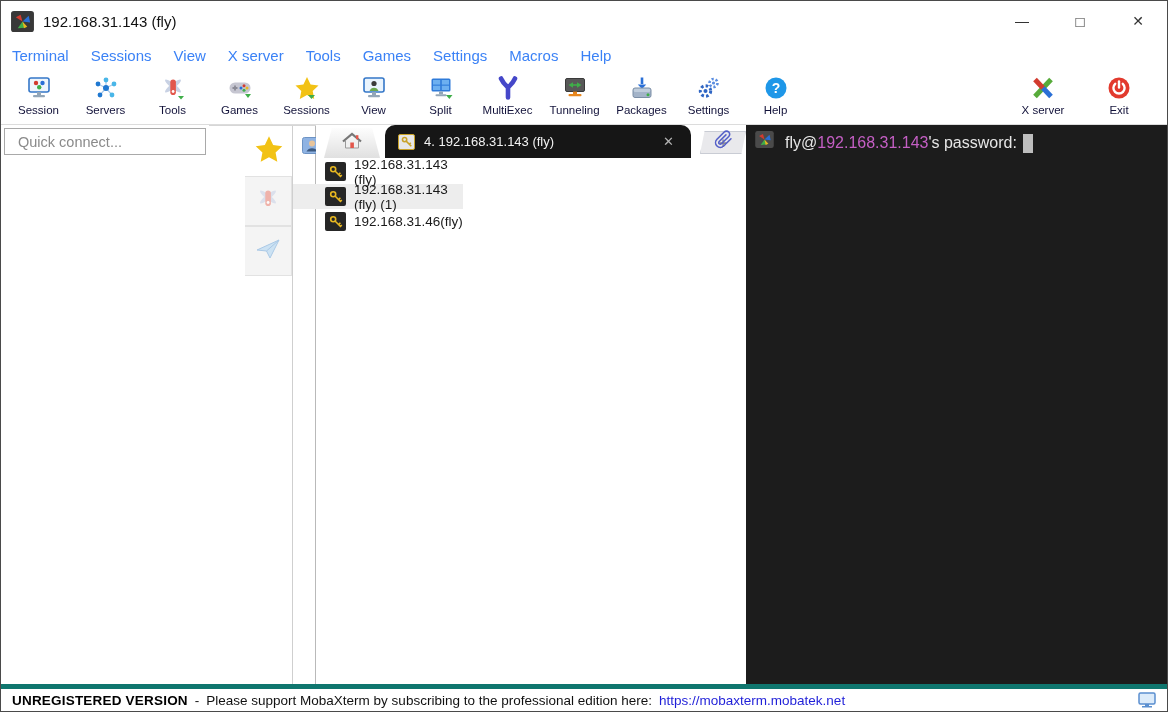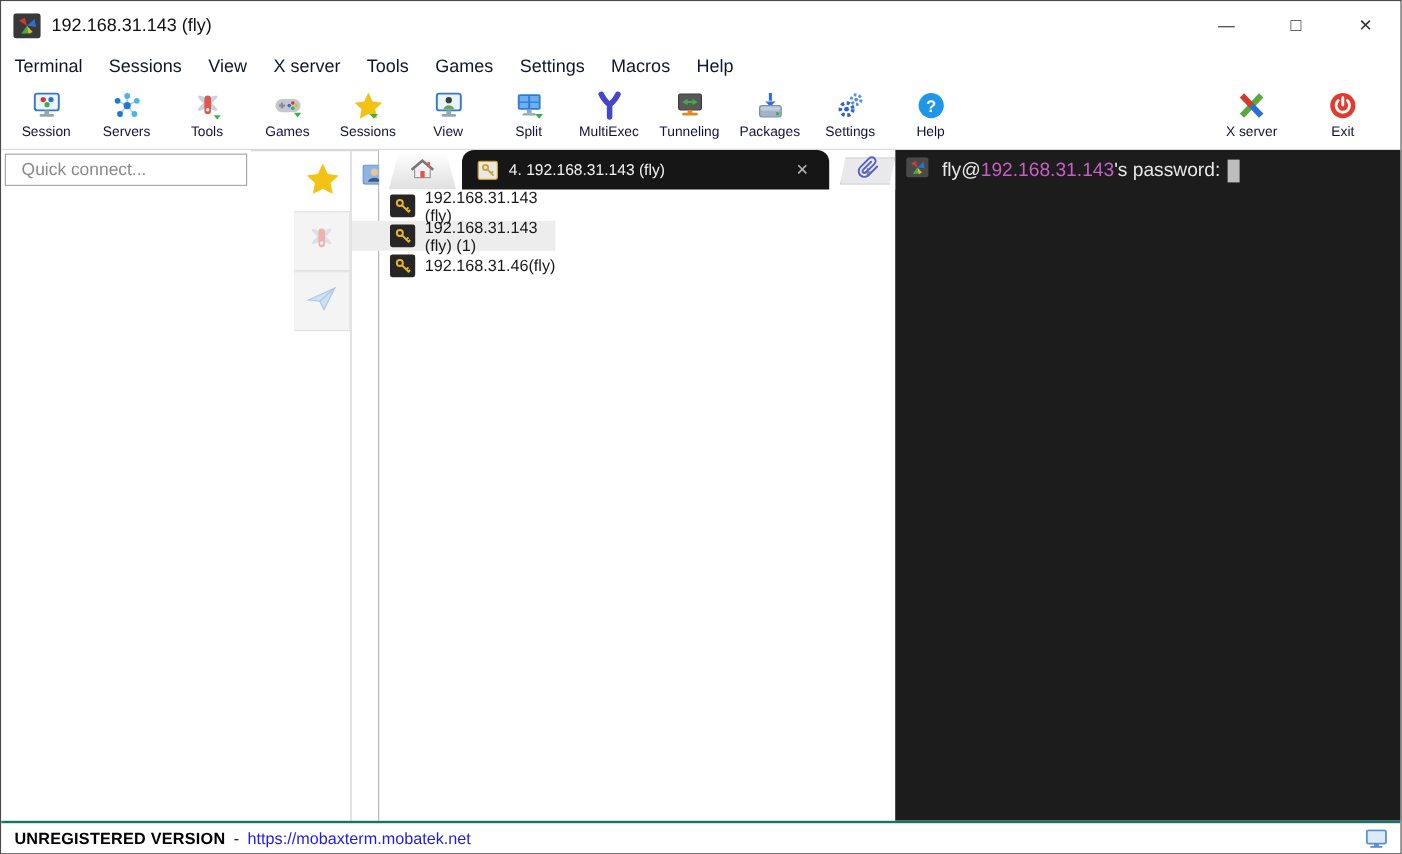--- a/index.html
+++ b/index.html
@@ -14,21 +14,21 @@
   }
   
   .titlebar { height:40px; display:flex; align-items:center; padding-left:10px; flex:none; background:#fff; }
   .titlebar .logo { display:flex; align-items:center; }
   .title-text { font-size:15px; margin-left:9px; color:#111; }
   .win-controls { margin-left:auto; display:flex; height:100%; }
   .win-btn { width:58px; height:100%; display:flex; align-items:center; justify-content:center; font-size:14px; color:#333; cursor:default; }
   .win-btn.max { font-size:15px; }
   
   .menubar { height:28px; display:flex; align-items:center; padding-left:0; flex:none; background:#fff; }
-  .menu-item { padding:0 11px; font-size:15px; color:#0f172a; }
+  .menu-item { padding:0 11px; font-size:15px; color:#3b82f6; }
   
   .toolbar { height:56px; display:flex; align-items:flex-start; padding:5px 4px 0 4px; flex:none; background:#fff; border-bottom:1px solid #dcdcdc; }
   .tb-item { width:67px; display:flex; flex-direction:column; align-items:center; }
   .tb-item .icn { height:28px; display:flex; align-items:center; justify-content:center; }
   .tb-label { font-size:11.5px; color:#12123a; margin-top:2px; white-space:nowrap; }
   .tb-right { margin-left:auto; display:flex; padding-right:6px; }
   .tb-right .tb-item { width:76px; }
   
   .main { flex:1; display:flex; min-height:0; }
   .sidebar { width:315px; flex:none; display:flex; flex-direction:row; background:#fff; border-right:1px solid #b9b9b9; }
@@ -55,21 +55,21 @@
   .tab-close { margin-left:auto; color:#b5b5b5; font-size:13px; padding:2px 4px; }
   .new-tab { width:46px; height:23px; margin-left:9px; margin-bottom:4px; background:#e9e9ec; border:1px solid #c9ccd4;
     clip-path:polygon(10% 0,100% 0,90% 100%,0 100%); display:flex; align-items:center; justify-content:center;
     color:#8a8a92; font-size:14px; font-weight:bold; text-shadow:0 1px 0 #fff; }
   .paperclip { position:absolute; right:13px; top:5px; }
   .terminal { flex:1; background:#1c1c1c; padding:6px 9px; font-family:Liberation Sans, sans-serif; font-size:16px; color:#e6e6e6; }
   .term-line { display:flex; align-items:center; gap:11px; line-height:22px; }
   .prompt-host { color:#c45fc4; }
   .cursor { display:inline-block; width:10px; height:19px; background:#bdbdbd; vertical-align:middle; margin-left:2px; }
   
-  .statusbar { height:27px; flex:none; border-top:2px solid #0f766e; background:#fff; display:flex; align-items:center; padding:0 11px; font-size:13.5px; gap:7px; }
+  .statusbar { height:27px; flex:none; border-top:5px solid #0f766e; background:#fff; display:flex; align-items:center; padding:0 11px; font-size:13.5px; gap:7px; }
   .sb-version { font-weight:bold; color:#000; letter-spacing:.2px; }
   .sb-msg { color:#111; }
   .sb-link { color:#1f1fd8; }
   .sb-monitor { margin-left:auto; display:flex; align-items:center; }
 </style>
 </head>
 <body>
 
 <div class="titlebar">
   <span class="logo">
@@ -403,20 +403,21 @@
         </span>
         <span><span>fly@</span><span class="prompt-host">192.168.31.143</span><span>'s password: </span><span class="cursor"></span></span>
       </div>
     </div>
   </div>
 </div>
 
 <div class="statusbar">
   <span class="sb-version">UNREGISTERED VERSION</span>
   <span class="sb-msg">-</span>
+  <span class="sb-msg">Please support MobaXterm by subscribing to the professional edition here:</span>
   <span class="sb-link">https://mobaxterm.mobatek.net</span>
   <span class="sb-monitor">
     <svg width="18" height="16" viewBox="0 0 18 16">
       <rect x="1" y="1" width="16" height="11" rx="1.5" fill="#dcebfa" stroke="#5a8fd0" stroke-width="1.5"></rect>
       <rect x="7" y="12" width="4" height="2" fill="#5a8fd0"></rect>
       <rect x="4" y="14" width="10" height="1.5" fill="#5a8fd0"></rect>
     </svg>
   </span>
 </div>
 

